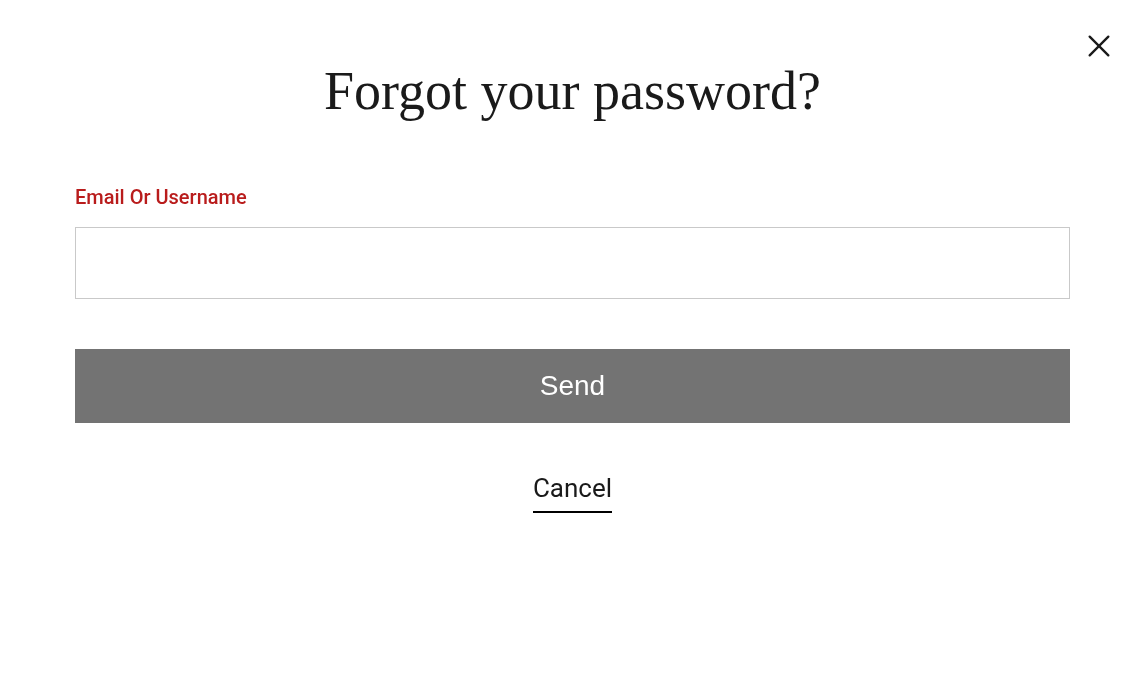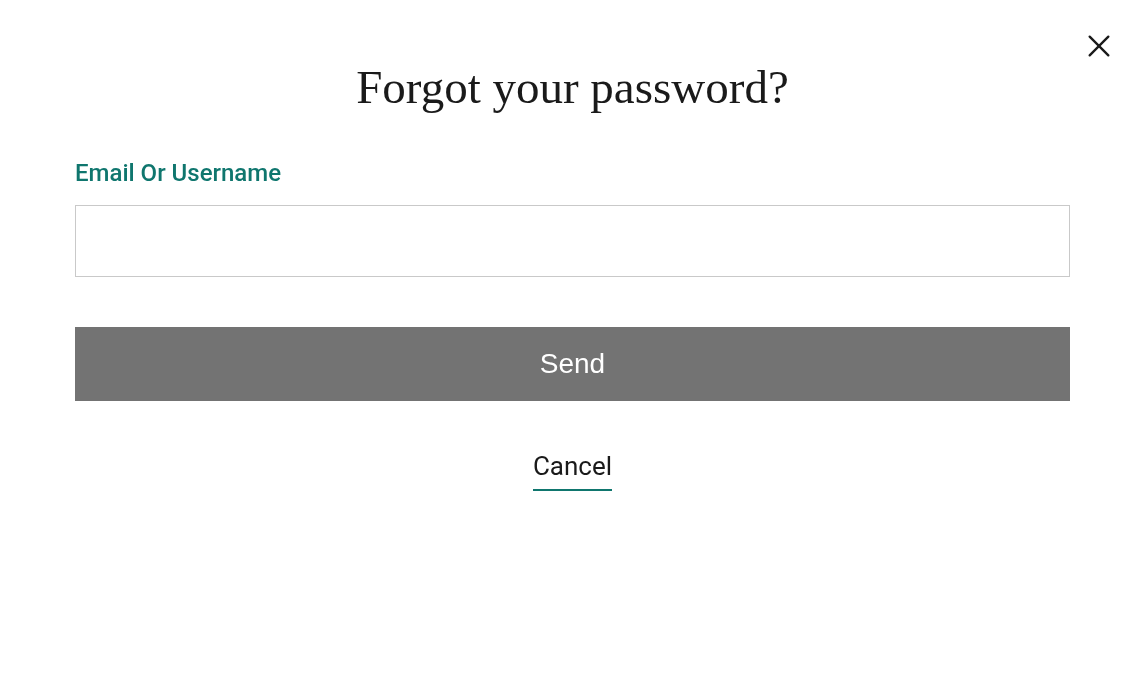--- a/index.html
+++ b/index.html
@@ -30,42 +30,42 @@
       display: flex;
       align-items: center;
       justify-content: center;
     }
     .close-btn svg {
       width: 28px;
       height: 28px;
     }
     .title {
       font-family: Georgia, "Times New Roman", serif;
-      font-size: 47px;
+      font-size: 54px;
       font-weight: 400;
       text-align: center;
       color: #1a1a1a;
-      margin-bottom: 45px;
+      margin-bottom: 63px;
     }
     .subtitle {
       font-size: 27px;
       font-weight: 300;
       color: #2a2a2a;
       text-align: center;
       margin-bottom: 90px;
       letter-spacing: 0.3px;
     }
     .form-group {
       margin-bottom: 50px;
     }
     .label {
       display: block;
-      font-size: 24px;
+      font-size: 20px;
       font-weight: 500;
-      color: #0f766e;
+      color: #b91c1c;
       margin-bottom: 18px;
     }
     .text-input {
       width: 100%;
       height: 72px;
       border: 1px solid #c9c9c9;
       font-size: 22px;
       padding: 0 18px;
       outline: none;
     }
@@ -81,21 +81,21 @@
       margin-bottom: 50px;
     }
     .cancel-wrap {
       text-align: center;
     }
     .cancel-link {
       display: inline-block;
       font-size: 26px;
       font-weight: 400;
       color: #1a1a1a;
-      border-bottom: 2px solid #0f766e;
+      border-bottom: 2px solid #000000;
       padding-bottom: 8px;
       cursor: pointer;
       text-decoration: none;
     }
   </style>
 </head>
 <body>
 
 <div class="modal">
 

